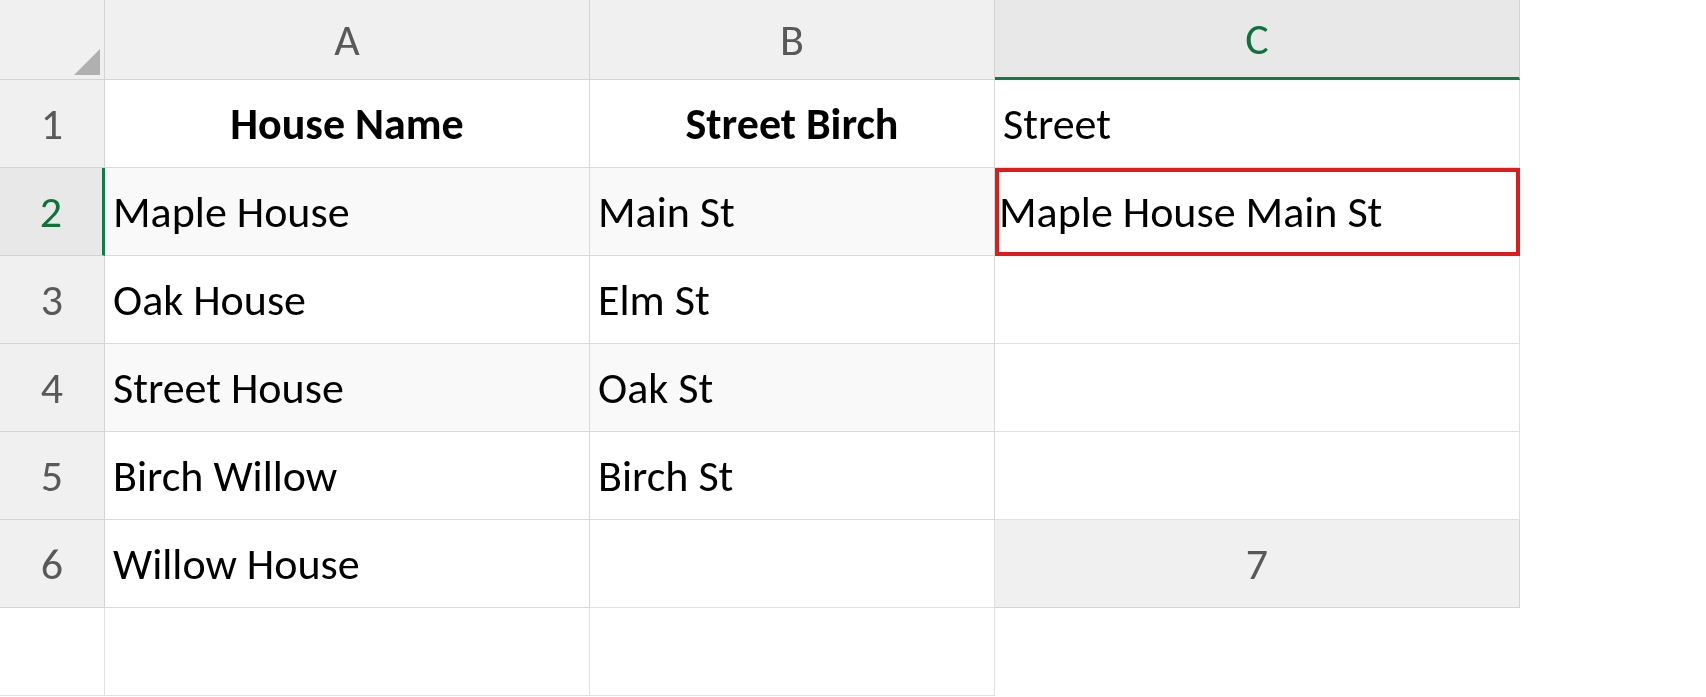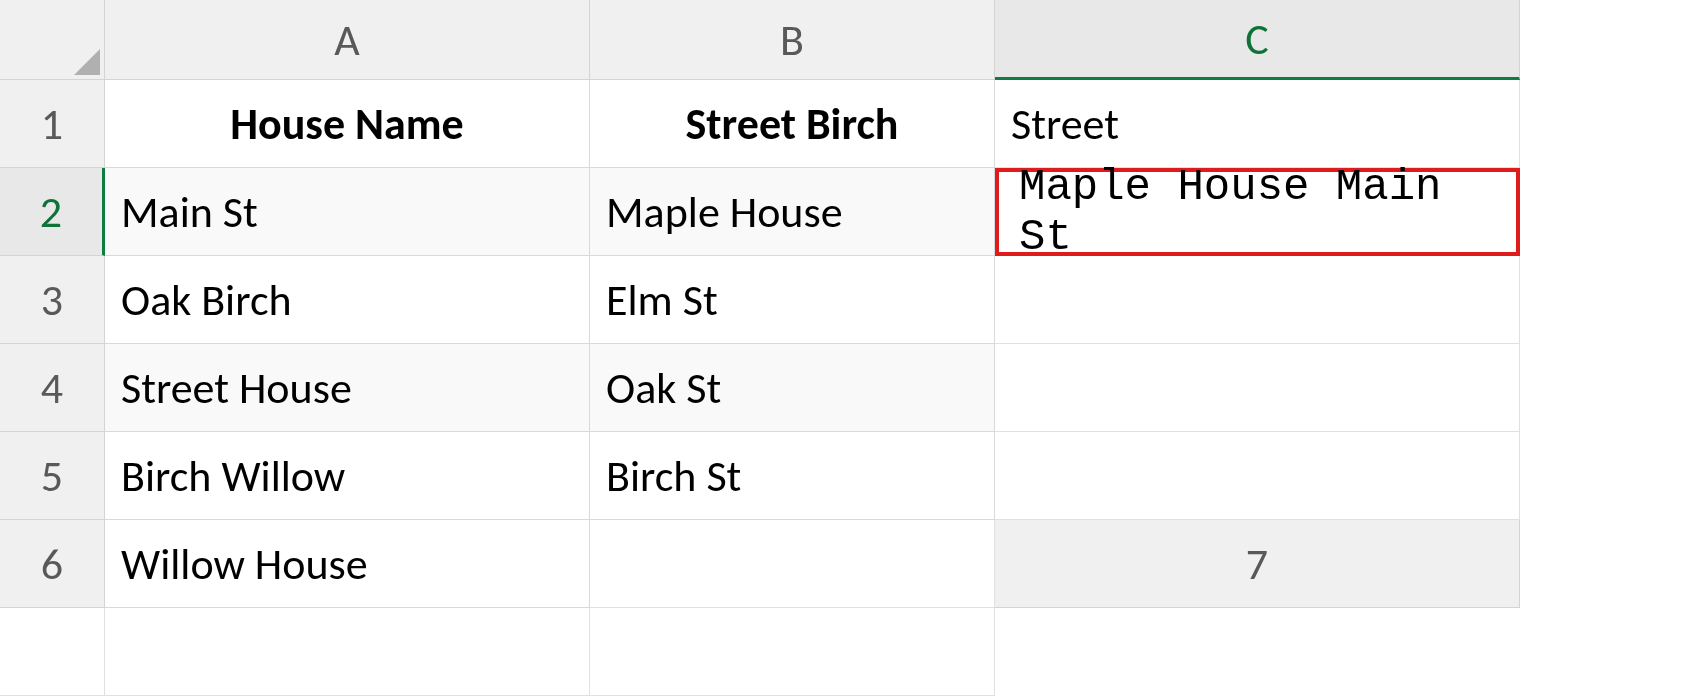--- a/index.html
+++ b/index.html
@@ -68,37 +68,36 @@
       background: #e8e8e8;
       border-right: 3px solid #107c41;
       color: #0f7239;
     }
     .cell {
       height: 88px;
       border-right: 1px solid #e0e0e0;
       border-bottom: 1px solid #e0e0e0;
       display: flex;
       align-items: center;
-      padding: 0 16px;
+      padding: 0 8px;
       font-size: 44px;
       color: #000000;
       background: #ffffff;
       font-weight: 400;
     }
     .cell.header-bold {
       font-weight: 700;
       justify-content: center;
     }
     .cell.alt-row {
       background: #f9f9f9;
     }
     .cell.highlighted {
       border: 4px solid #e01b1b;
-      padding: 0 20px;
-      font-family: Liberation Mono, monospace;
+      padding: 0 0;
     }
     .cell.tight-border {
       border-right: 1px solid #d9d9d9;
       border-bottom: 1px solid #d9d9d9;
     }
   </style>
 </head>
 <body>
 
 <div class="spreadsheet">
@@ -107,26 +106,26 @@
   <div class="col-header">A</div>
   <div class="col-header">B</div>
   <div class="col-header selected">C</div>
 
   <div class="row-header">1</div>
   <div class="cell header-bold tight-border">House Name</div>
   <div class="cell header-bold tight-border">Street Birch</div>
   <div class="cell">Street</div>
 
   <div class="row-header selected">2</div>
+  <div class="cell alt-row tight-border">Maple House</div>
   <div class="cell alt-row tight-border">Main St</div>
-  <div class="cell alt-row tight-border">Maple House</div>
   <div class="cell highlighted">Maple House Main St</div>
 
   <div class="row-header">3</div>
-  <div class="cell tight-border">Oak Birch</div>
+  <div class="cell tight-border">Oak House</div>
   <div class="cell tight-border">Elm St</div>
   <div class="cell"></div>
 
   <div class="row-header">4</div>
   <div class="cell alt-row tight-border">Street House</div>
   <div class="cell alt-row tight-border">Oak St</div>
   <div class="cell"></div>
 
   <div class="row-header">5</div>
   <div class="cell tight-border">Birch Willow</div>

